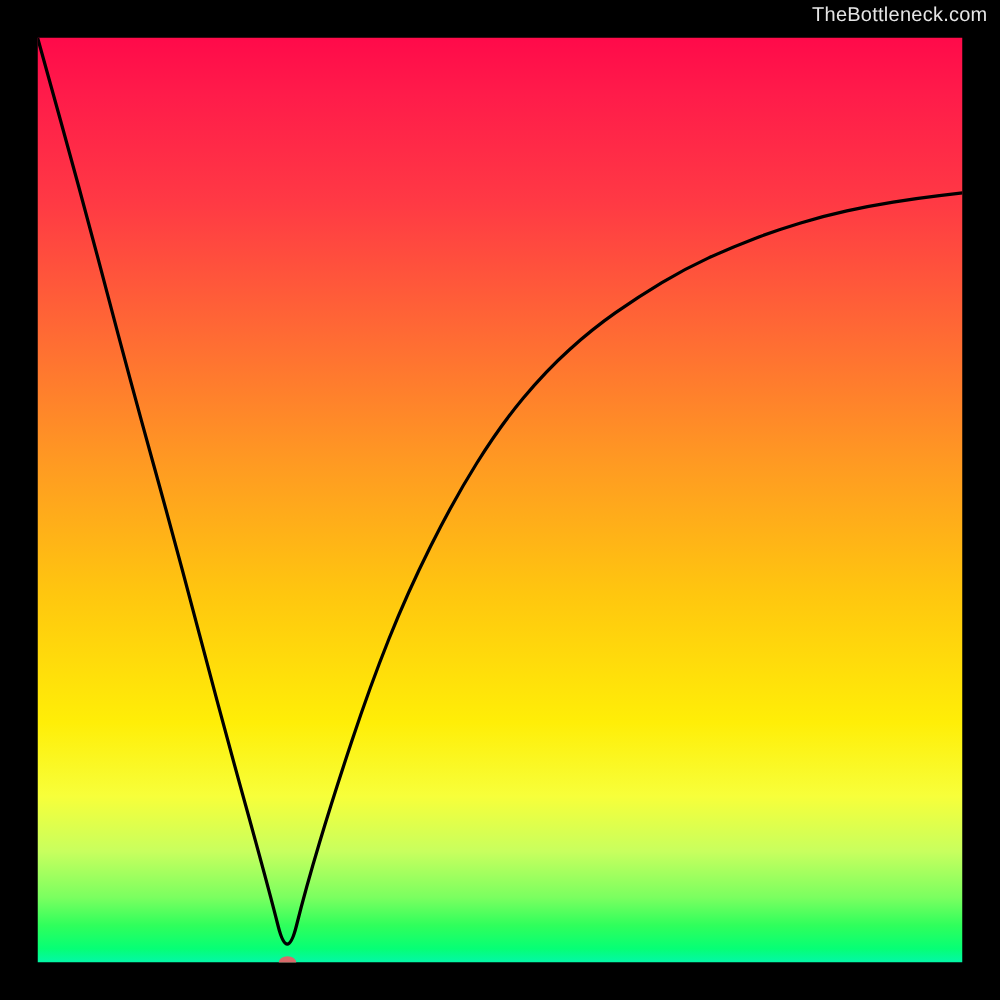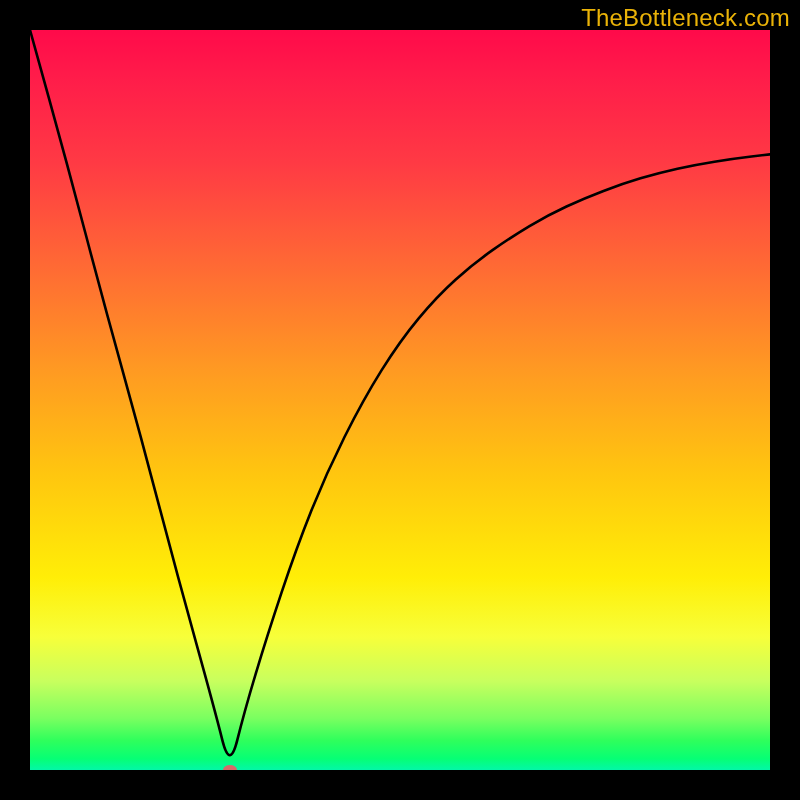--- a/index.html
+++ b/index.html
@@ -14,22 +14,22 @@
   .frame {
     position: relative;
     width: 800px;
     height: 800px;
     background: #000;
   }
   .watermark {
     position: absolute;
     top: 4px;
     right: 10px;
-    color: #eab308;
-    font-size: 24px;
+    color: #e5e5e5;
+    font-size: 16px;
     font-weight: 400;
     letter-spacing: 0.2px;
     z-index: 10;
   }
   .plot-area {
     position: absolute;
     left: 30px;
     top: 30px;
     width: 740px;
     height: 740px;

